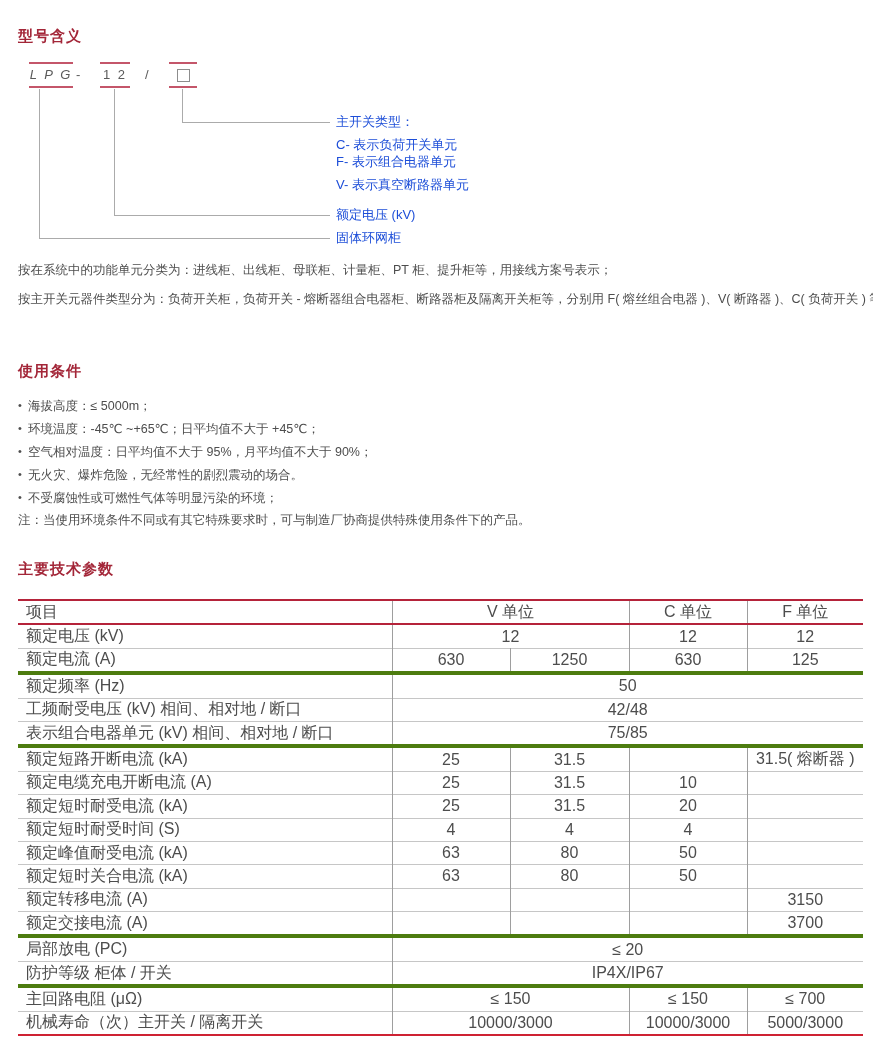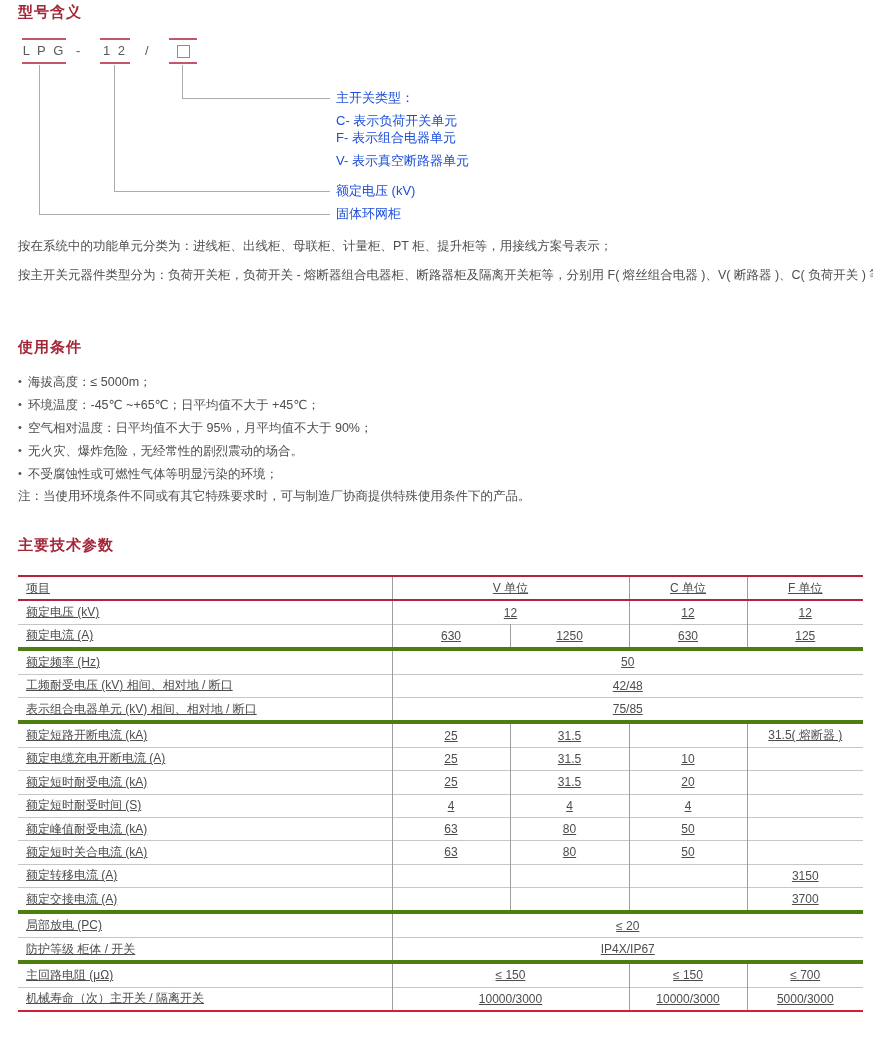--- a/index.html
+++ b/index.html
@@ -9,33 +9,33 @@
     color:#4d4d4d;
     -webkit-font-smoothing:antialiased;
   }
   .page{position:relative;width:873px;height:1046px;overflow:hidden;background:#fff;}
 
   .section-title{
     margin:0 0 0 18px;
     font-size:15px;font-weight:bold;color:#a32638;
     letter-spacing:1px;
   }
-  .st1{padding-top:3px;}
+  .st1{padding-top:27px;}
   .st2{margin-top:54px;}
   .st3{margin-top:33px;}
 
   
   .diagram{position:relative;margin:12px 0 0 18px;height:194px;width:837px;}
   .seg{
     position:absolute;top:4px;
     border-top:2px solid #c4566a;border-bottom:2px solid #c4566a;
     padding:3px 0 4px 0;text-align:center;
     font-size:13px;color:#5a5a5a;letter-spacing:2px;
   }
-  .seg-lpg{left:4px;width:44px;}
+  .seg-lpg{left:11px;width:44px;font-style:italic;}
   .seg-12{left:82px;width:30px;}
   .seg-box{left:151px;width:28px;}
   .square{
     display:inline-block;width:11px;height:11px;
     border:1.5px solid #8d8d8d;vertical-align:middle;
     background:#fff;
   }
   .sep{position:absolute;top:9px;font-size:13px;color:#5a5a5a;}
   .sep-dash{left:58px;}
   .sep-slash{left:127px;}
@@ -65,21 +65,21 @@
   
   .cond-list{margin:18px 0 0 18px;font-size:12.5px;color:#4d4d4d;}
   .cond-item{margin-bottom:10px;line-height:13px;height:13px;}
   .bullet{display:inline-block;width:10px;color:#4d4d4d;font-size:11px;vertical-align:1px;}
   .cond-note{margin-top:1px;line-height:13px;}
 
   
   .param-table{
     width:845px;margin:20px 0 0 18px;
     border-collapse:collapse;table-layout:fixed;
-    font-size:12px;color:#4d4d4d;text-decoration:underline;
+    font-size:16px;color:#4d4d4d;
   }
   .param-table th,.param-table td{
     height:22.4px;padding:0 8px;
     font-weight:normal;overflow:hidden;white-space:nowrap;
   }
   .param-table thead tr{
     border-top:2px solid #b5233a;
     border-bottom:2px solid #b5233a;
   }
   .param-table th{text-align:center;}

